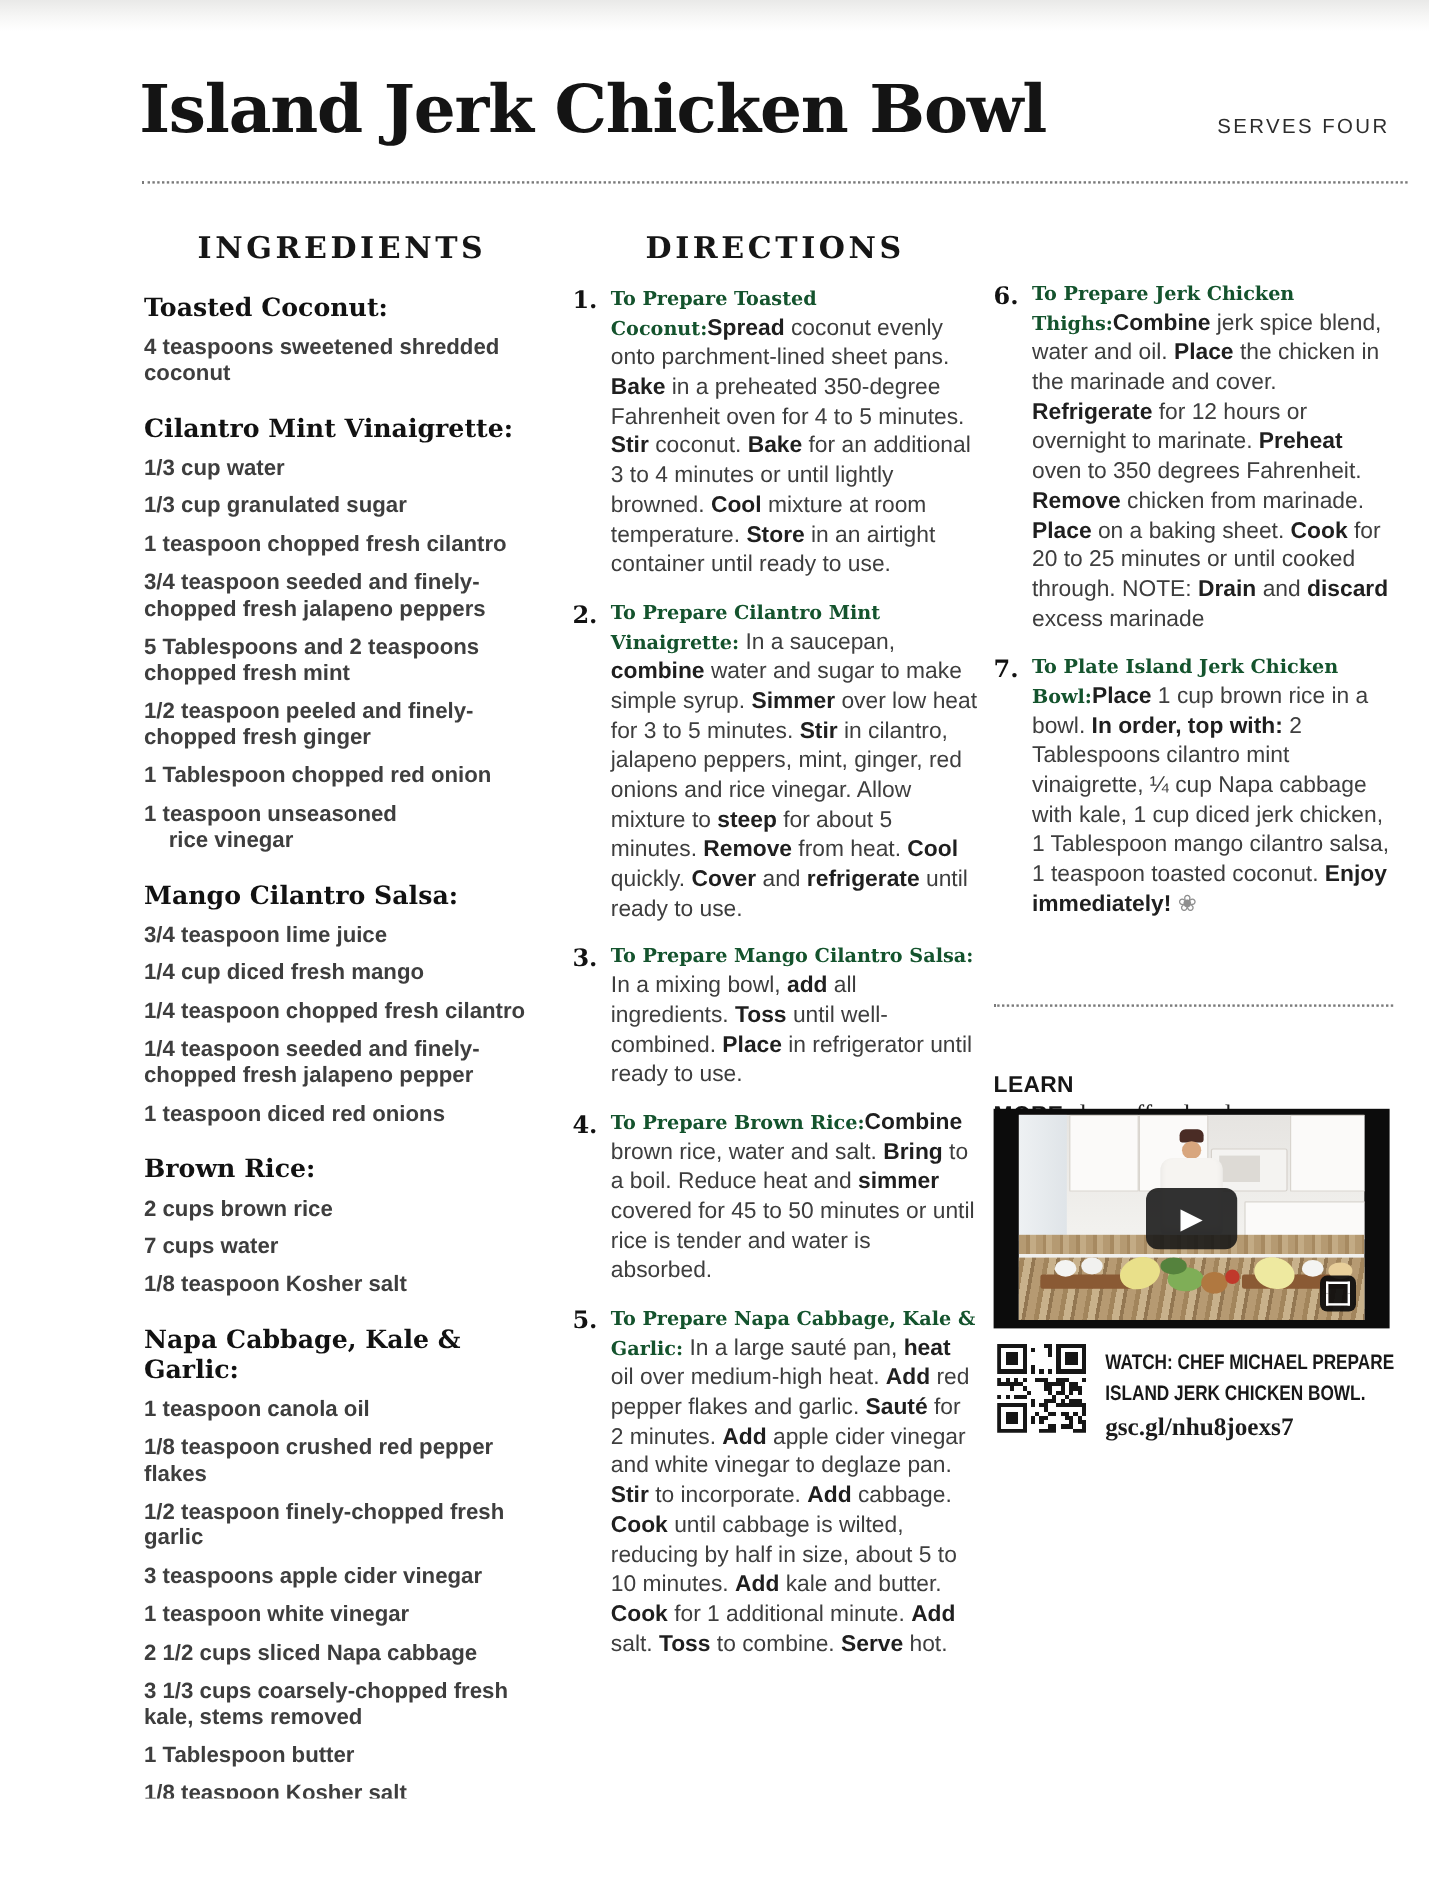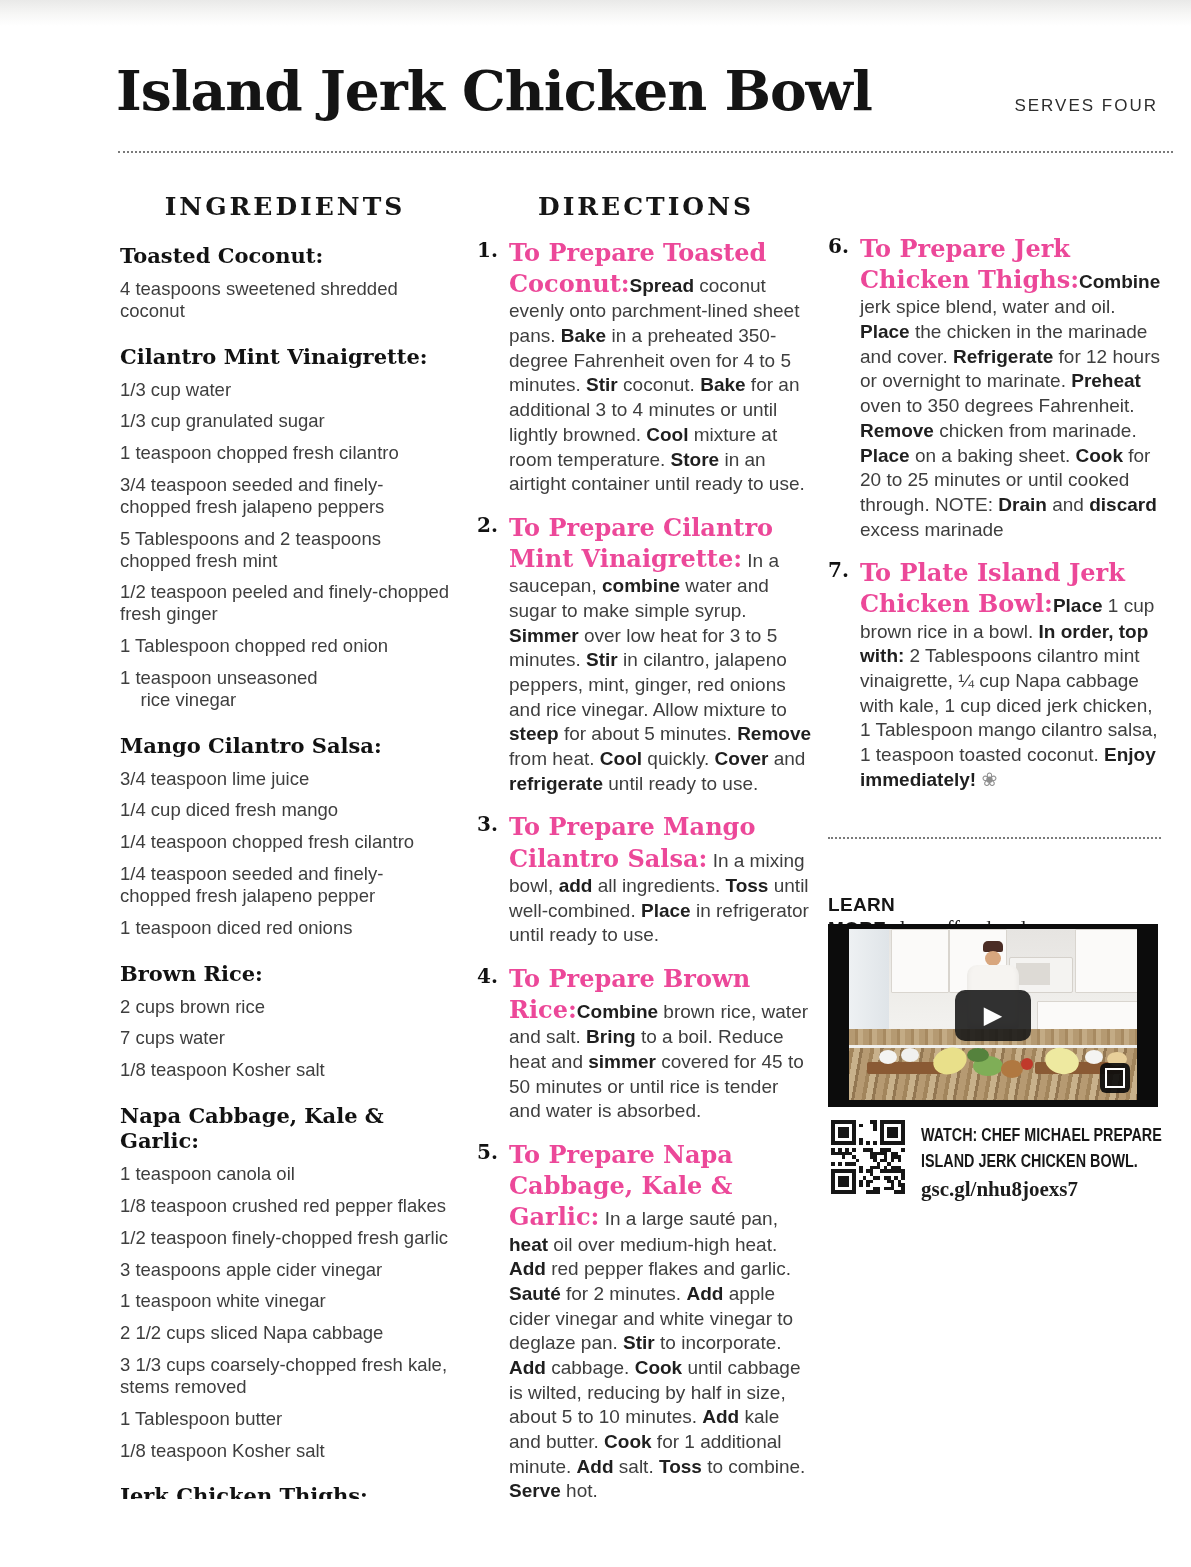--- a/index.html
+++ b/index.html
@@ -20,31 +20,31 @@
   .col{position:absolute;top:192px;}
   .col-ingredients{left:120px;width:330px;}
   .col-directions{left:477px;width:338px;}
   .col-right{left:828px;width:333px;}
   h2.sec{margin:0;font-family:"DejaVu Serif","Liberation Serif",serif;font-weight:700;
         font-size:25px;letter-spacing:3px;color:#161616;text-align:center;}
 
   
   .ing-group-title{margin:22px 0 10px 0;font-family:"DejaVu Serif","Liberation Serif",serif;
         font-weight:700;font-size:21px;color:#121212;}
-  .ing-item{margin:0 0 10px 0;font-size:18.5px;line-height:1.18;color:#3e3e3e;white-space:pre-wrap;}
+  .ing-item{margin:0 0 10px 0;font-size:18.5px;line-height:1.18;color:#3e3e3e;white-space:pre-wrap;font-weight:bold;}
 
   
   .steps{margin-top:16px;}
   .col-right .steps{margin-top:41px;}
   .step{display:flex;margin-bottom:15px;}
   .step-num{flex:0 0 32px;font-family:"DejaVu Serif","Liberation Serif",serif;
         font-weight:700;font-size:20px;color:#121212;line-height:1.3;}
   .step-text{flex:1;font-size:19px;line-height:1.3;color:#3e3e3e;}
   .step-title{font-family:"DejaVu Serif","Liberation Serif",serif;font-weight:700;
-        font-size:24px;color:#ec4899;}
+        font-size:16px;color:#14532d;}
   .step-text b{color:#1f1f1f;font-weight:700;}
   .rose{color:#8f8f8f;font-size:19px;}
 
   
   .divider2{position:absolute;left:828px;width:333px;top:837px;}
   .learn{position:absolute;left:828px;top:894px;width:340px;}
   .learn .lbl{font-weight:700;font-size:19px;color:#161616;letter-spacing:.3px;}
   .learn .url{font-family:"Liberation Serif",serif;font-size:21px;color:#222;margin-left:7px;}
 
   .video{position:absolute;left:828px;top:924px;width:330px;height:183px;background:#0c0c0c;cursor:pointer;}

